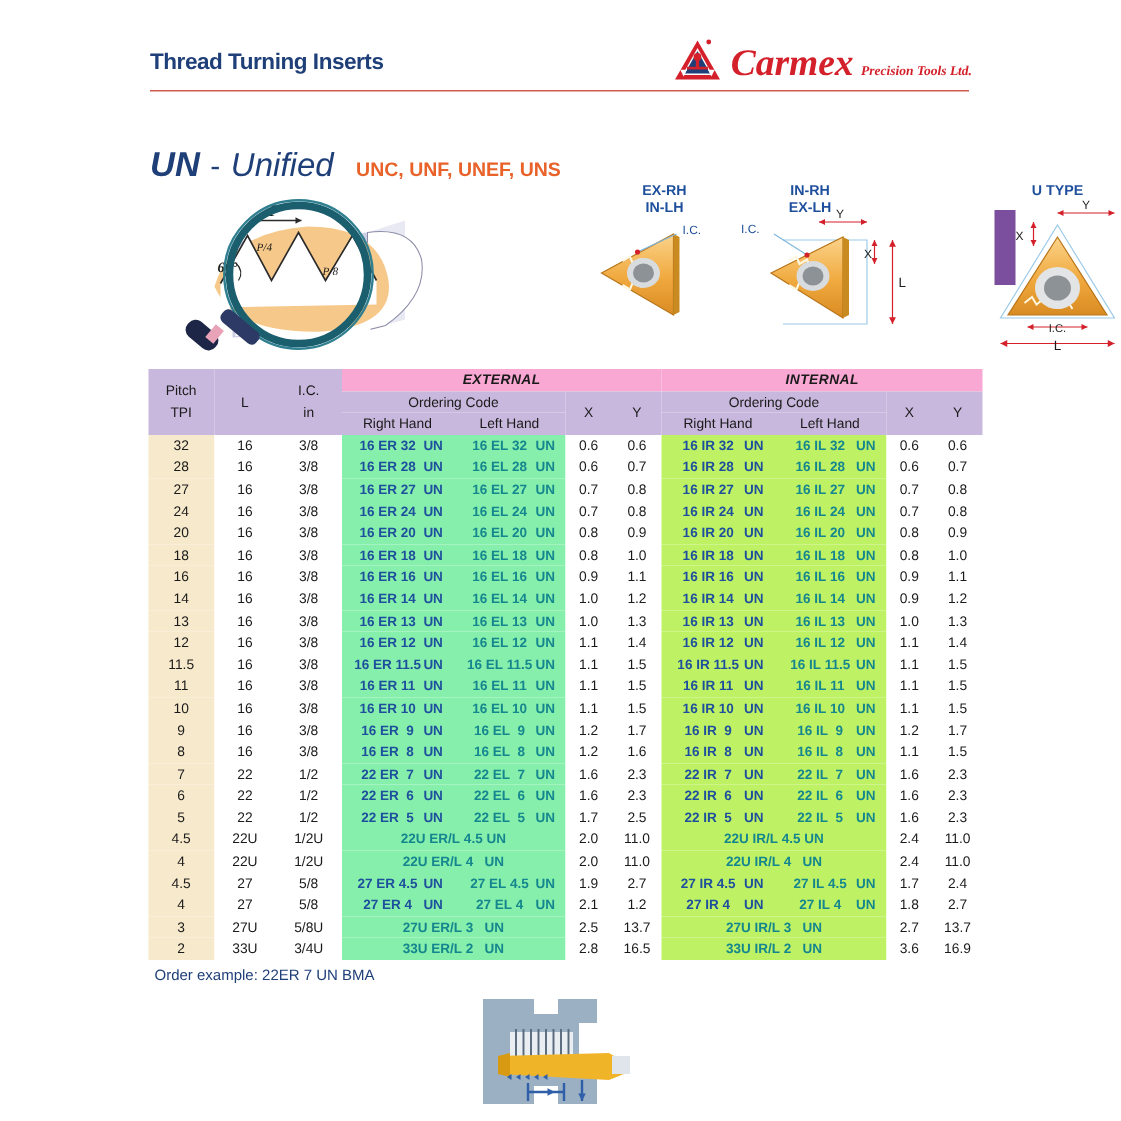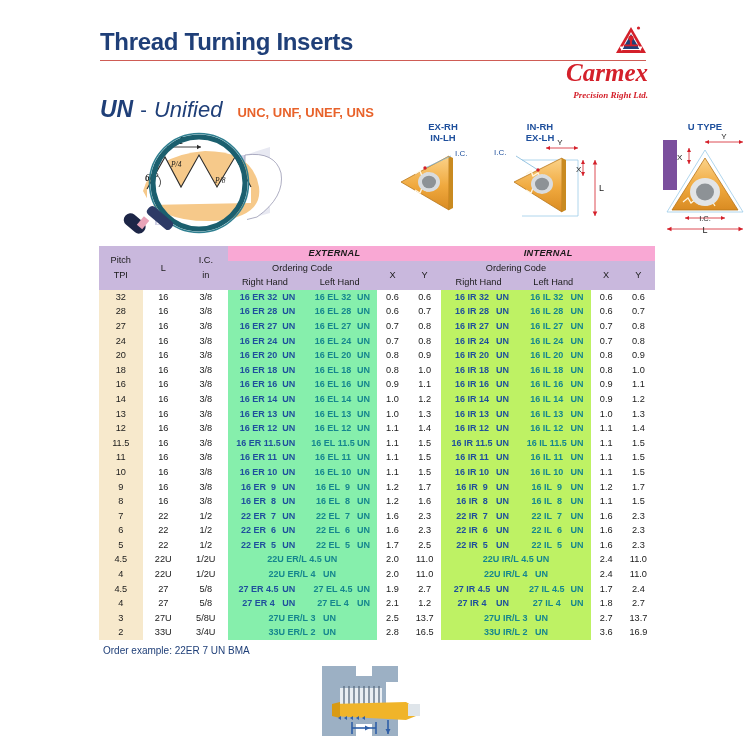--- a/index.html
+++ b/index.html
@@ -9,26 +9,26 @@
     font-family: "Liberation Sans", sans-serif;
     overflow: hidden;
   }
   .page { position: relative; width: 747px; height: 747px; }
 
   
   .header {
     position: absolute; left: 100px; top: 22px; width: 548px; height: 40px;
   }
   .header-title {
-    font-size: 24px; font-weight: bold; color: #1f3f78;
+    font-size: 15px; font-weight: bold; color: #1f3f78;
     letter-spacing: -0.3px; line-height: 40px;
   }
   .brand {
     position: absolute; right: 0; top: 3px;
-    display: flex; align-items: flex-end; gap: 5px; flex-direction: column;
+    display: flex; align-items: flex-end; gap: 5px;
   }
   .brand-mark { width: 34px; height: 30px; }
   .brand-name {
     font-family: "Liberation Serif", serif;
     font-size: 25px; font-style: italic; font-weight: bold;
     color: #d4202a; line-height: 1;
   }
   .brand-sub {
     font-family: "Liberation Serif", serif;
     font-size: 9px; font-style: italic; font-weight: bold;
@@ -113,21 +113,21 @@
         <polygon points="17,7 27,25 7,25" fill="#ffffff"></polygon>
         <polygon points="17,9 25.5,24 8.5,24" fill="#1f3f78"></polygon>
         <circle cx="17" cy="13" r="2.6" fill="#d4202a"></circle>
         <rect x="15.9" y="14.5" width="2.2" height="6" fill="#d4202a"></rect>
         <rect x="10" y="19.5" width="14" height="1.8" fill="#d4202a"></rect>
         <polygon points="10,21.5 5.5,21.5 7.8,26" fill="#ffffff"></polygon>
         <polygon points="24,21.5 28.5,21.5 26.2,26" fill="#ffffff"></polygon>
         <circle cx="24.5" cy="3" r="1.6" fill="#d4202a"></circle>
       </svg>
       <div class="brand-name">Carmex</div>
-      <div class="brand-sub">Precision Right Ltd.</div>
+      <div class="brand-sub">Precision Tools Ltd.</div>
     </div>
   </div>
   <div class="header-rule"></div>
 
   <div class="subtitle">
     <span class="sub-un">UN</span>
     <span class="sub-dash">-</span>
     <span class="sub-unified">Unified</span>
     <span class="sub-list">UNC, UNF, UNEF, UNS</span>
   </div>

